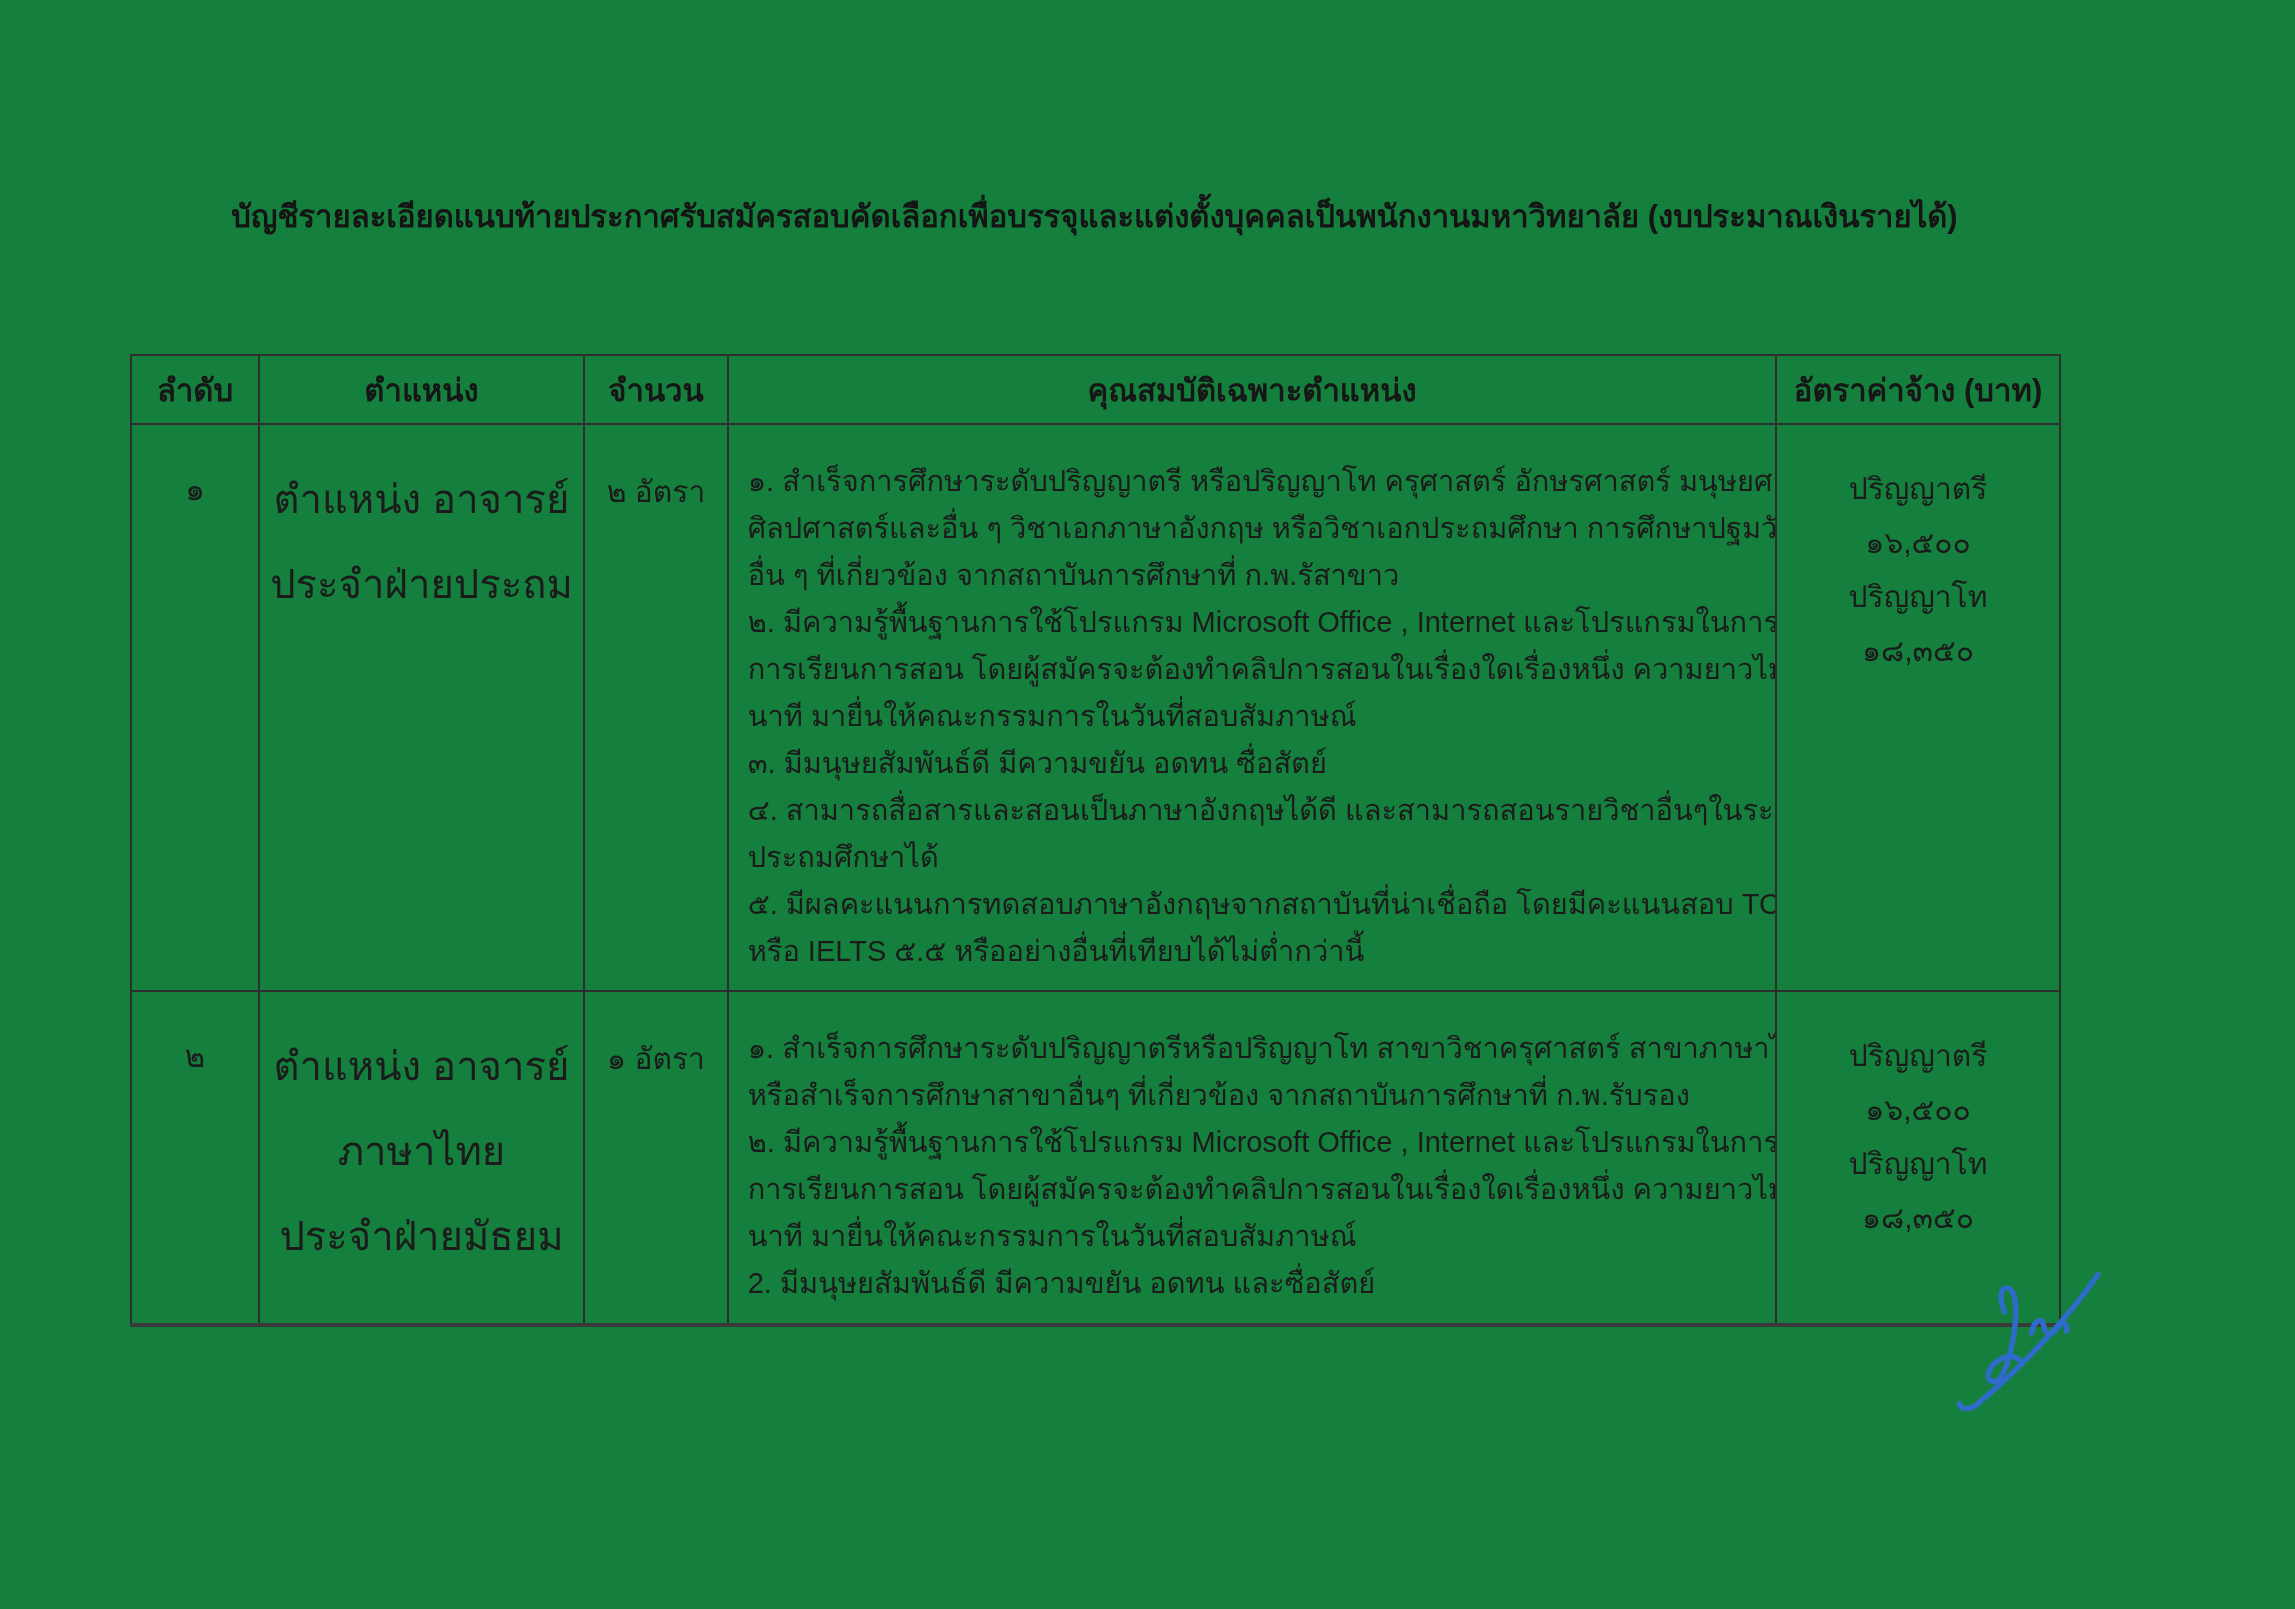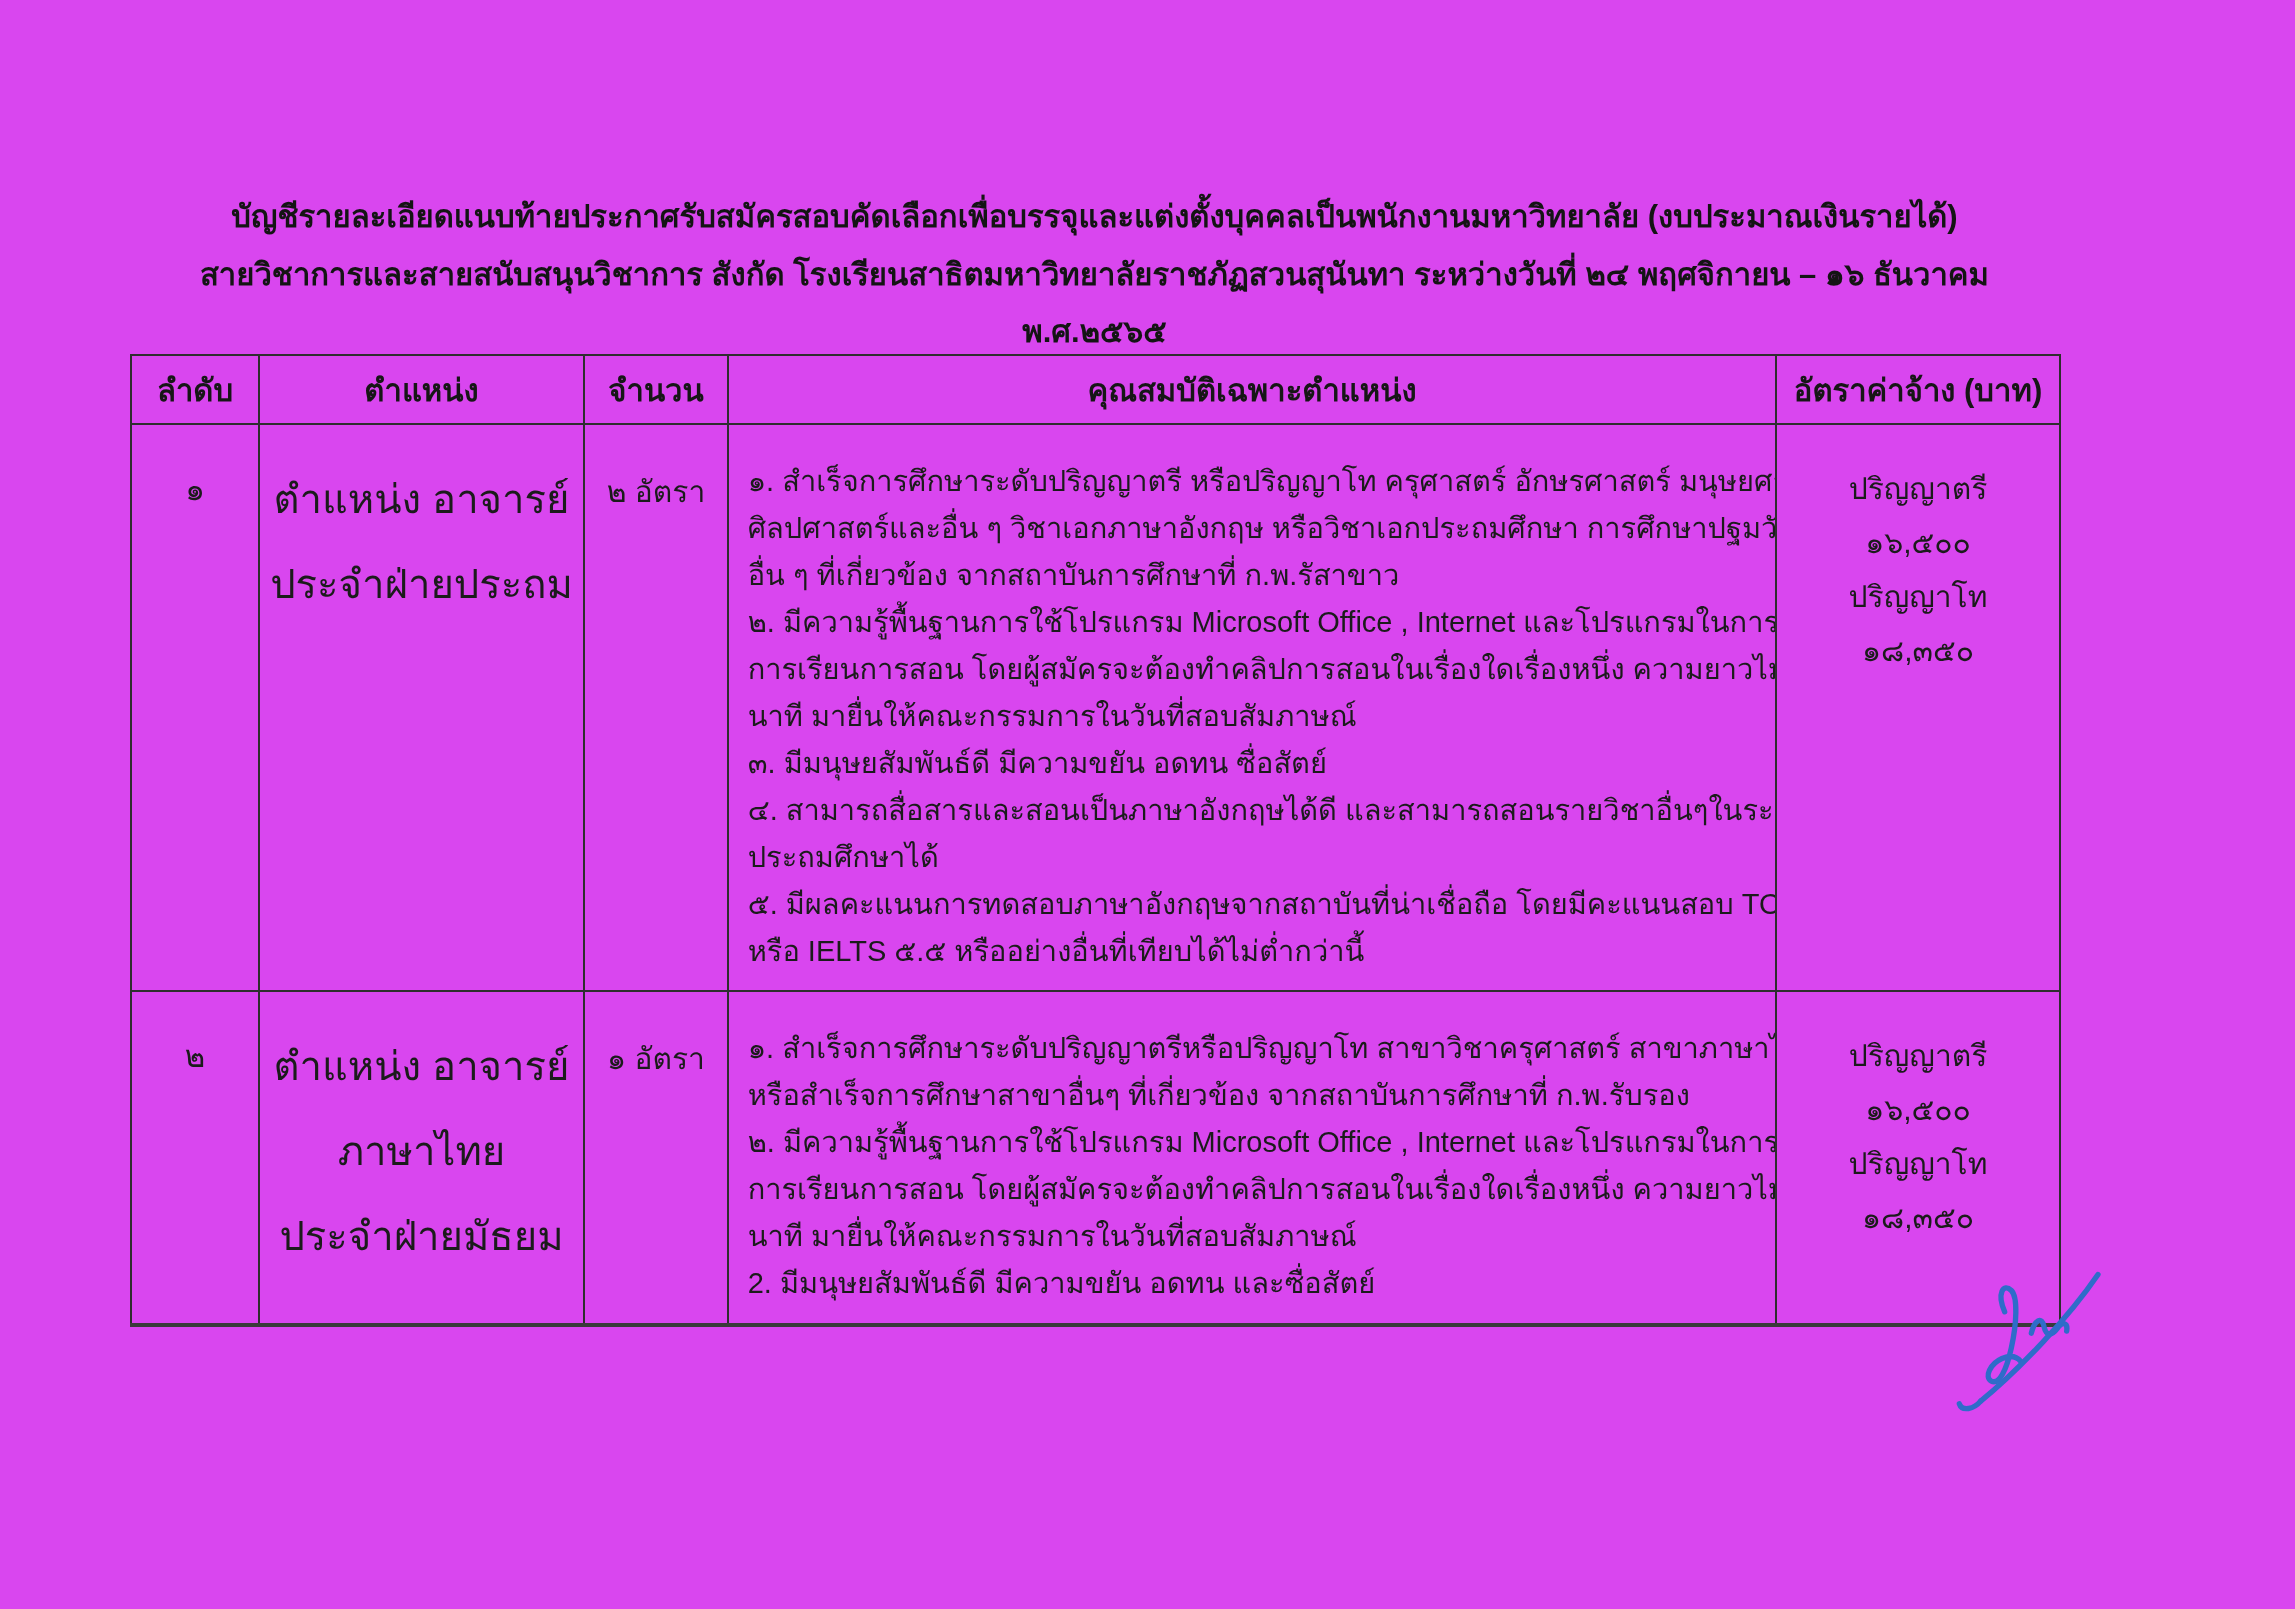--- a/index.html
+++ b/index.html
@@ -1,20 +1,20 @@
 <!DOCTYPE html>
 <html style="font-size:10.7px"><head>
 <meta charset="utf-8">
 <style>
   html, body { margin:0; padding:0; }
   body { background:#e9e9e9; }
   .page {
     position:relative;
     width:2295px; height:1610px;
-    background:#d946ef;
+    background:#15803d;
     font-family:"Liberation Sans","DejaVu Sans",sans-serif;
     color:#1b1b1b;
     overflow:hidden;
   }
   .doc-title {
     position:absolute; left:130px; top:188px; width:1929px;
     text-align:center; font-size:31px; font-weight:700;
     line-height:1.86; color:#141414;
   }
   table.positions {
@@ -44,21 +44,20 @@
     z-index:5; pointer-events:none;
   }
 </style>
 </head>
 <body>
 
 <div class="page">
 
   <div class="doc-title">
     <div>บัญชีรายละเอียดแนบท้ายประกาศรับสมัครสอบคัดเลือกเพื่อบรรจุและแต่งตั้งบุคคลเป็นพนักงานมหาวิทยาลัย (งบประมาณเงินรายได้)</div>
-    <div>สายวิชาการและสายสนับสนุนวิชาการ สังกัด โรงเรียนสาธิตมหาวิทยาลัยราชภัฏสวนสุนันทา ระหว่างวันที่ ๒๔ พฤศจิกายน – ๑๖ ธันวาคม พ.ศ.๒๕๖๕</div>
   </div>
 
   <table class="positions">
     <colgroup>
       <col style="width:128px">
       <col style="width:325px">
       <col style="width:144px">
       <col style="width:1048px">
       <col style="width:284px">
     </colgroup>

